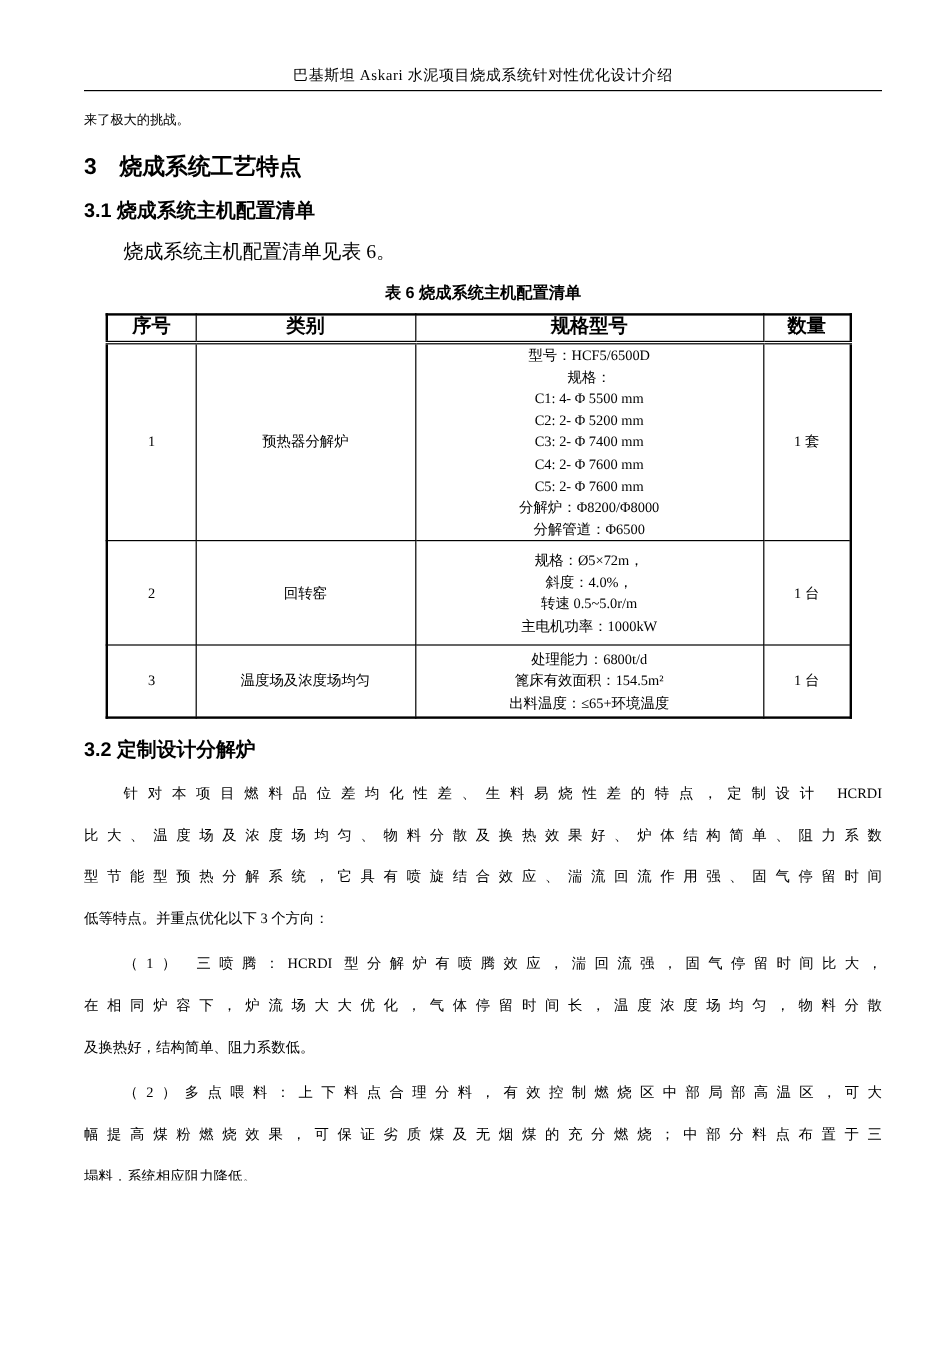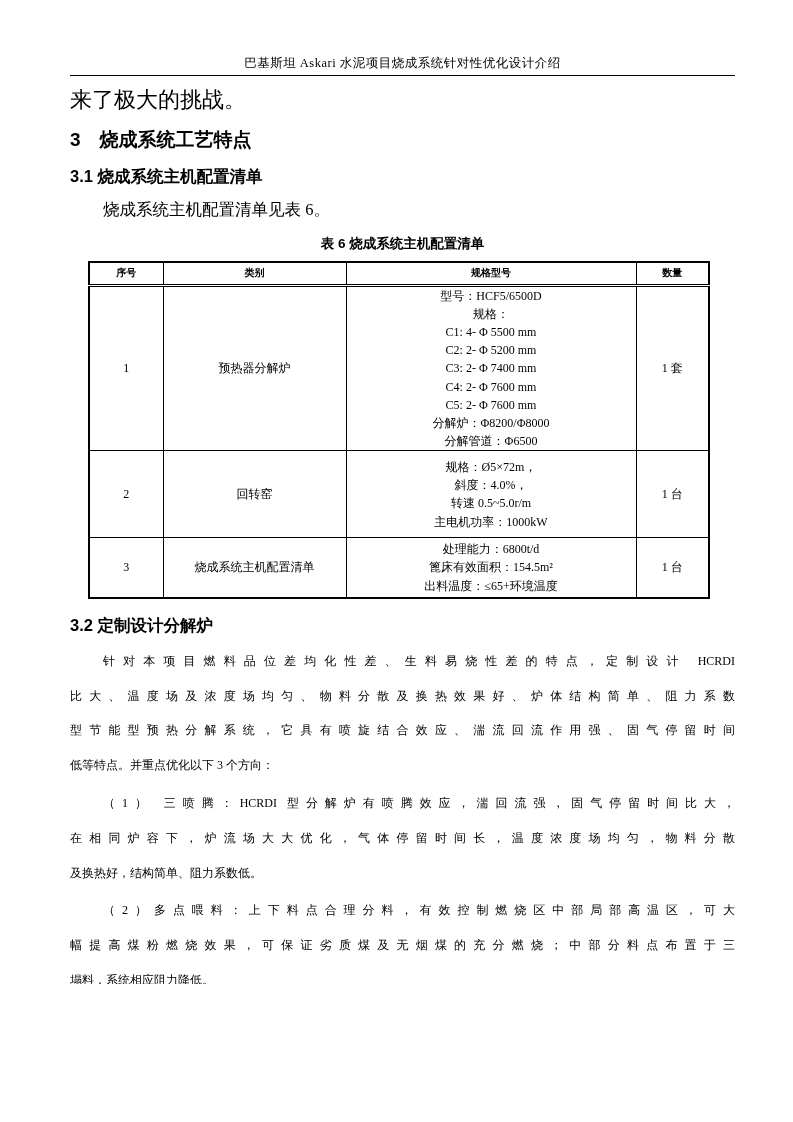--- a/index.html
+++ b/index.html
@@ -14,21 +14,21 @@
     overflow:hidden;
   }
   
   .pg-header { position:absolute; top:54px; left:70px; width:665px; }
   .pg-header-title { text-align:center; font-size:12.5px; letter-spacing:.5px; line-height:18px; }
   .pg-header-rule { height:0; border-bottom:1.8px solid #000; margin-top:3px; }
 
   
   .content { position:absolute; top:88px; left:70px; width:665px; }
 
-  .leftover { font-size:22px; line-height:24px; }
+  .leftover { font-size:11px; line-height:24px; }
 
   .h1 {
     margin-top:14px;
     font-family:"Liberation Sans","DejaVu Sans",sans-serif;
     font-weight:bold; font-size:19px; line-height:28px;
   }
   .h2 {
     margin-top:10px;
     font-family:"Liberation Sans","DejaVu Sans",sans-serif;
     font-weight:bold; font-size:16.5px; line-height:25px;
@@ -48,21 +48,21 @@
     border:2px solid #000;
     table-layout:fixed;
   }
   table.cfg th, table.cfg td {
     border:1px solid #000;
     text-align:center; vertical-align:middle;
     font-size:12px; line-height:18.2px;
     padding:0;
   }
   table.cfg th {
-    height:23px; font-size:10px; font-weight:bold;
+    height:23px; font-size:16px; font-weight:bold;
     border-bottom:3.5px double #000;
   }
   .col-no { width:74px; }
   .col-cat { width:183px; }
   .col-spec { width:290px; }
   .col-qty { width:73px; }
   tr.r1 { height:165px; }
   tr.r2 { height:87px; }
   tr.r3 { height:60px; }
   .spec-line { text-align:center; }
@@ -150,21 +150,21 @@
           <td>
             <div class="spec-line">规格：Ø5×72m，</div>
             <div class="spec-line">斜度：4.0%，</div>
             <div class="spec-line">转速 0.5~5.0r/m</div>
             <div class="spec-line">主电机功率：1000kW</div>
           </td>
           <td>1 台</td>
         </tr>
         <tr class="r3">
           <td>3</td>
-          <td>烧成系统主机配置清单</td>
+          <td>温度场及浓度场均匀</td>
           <td>
             <div class="spec-line">处理能力：6800t/d</div>
             <div class="spec-line">篦床有效面积：154.5m²</div>
             <div class="spec-line">出料温度：≤65+环境温度</div>
           </td>
           <td>1 台</td>
         </tr>
       </tbody>
     </table>
 

